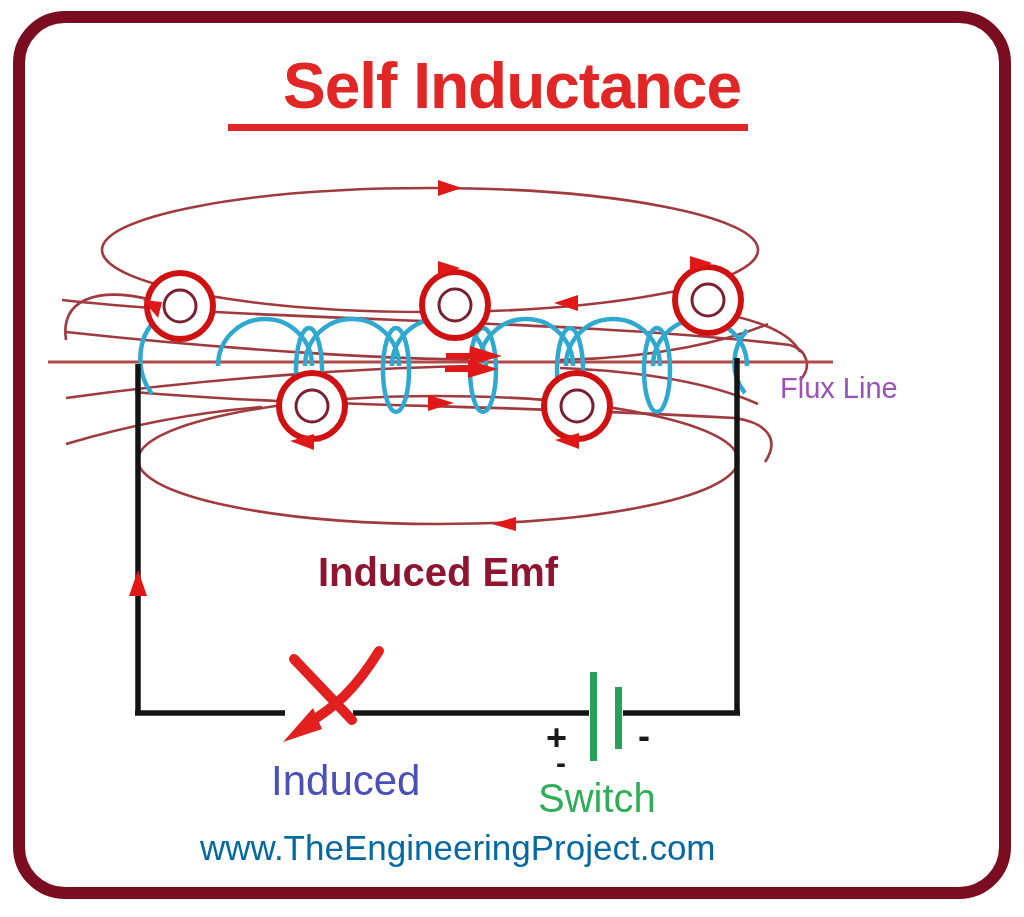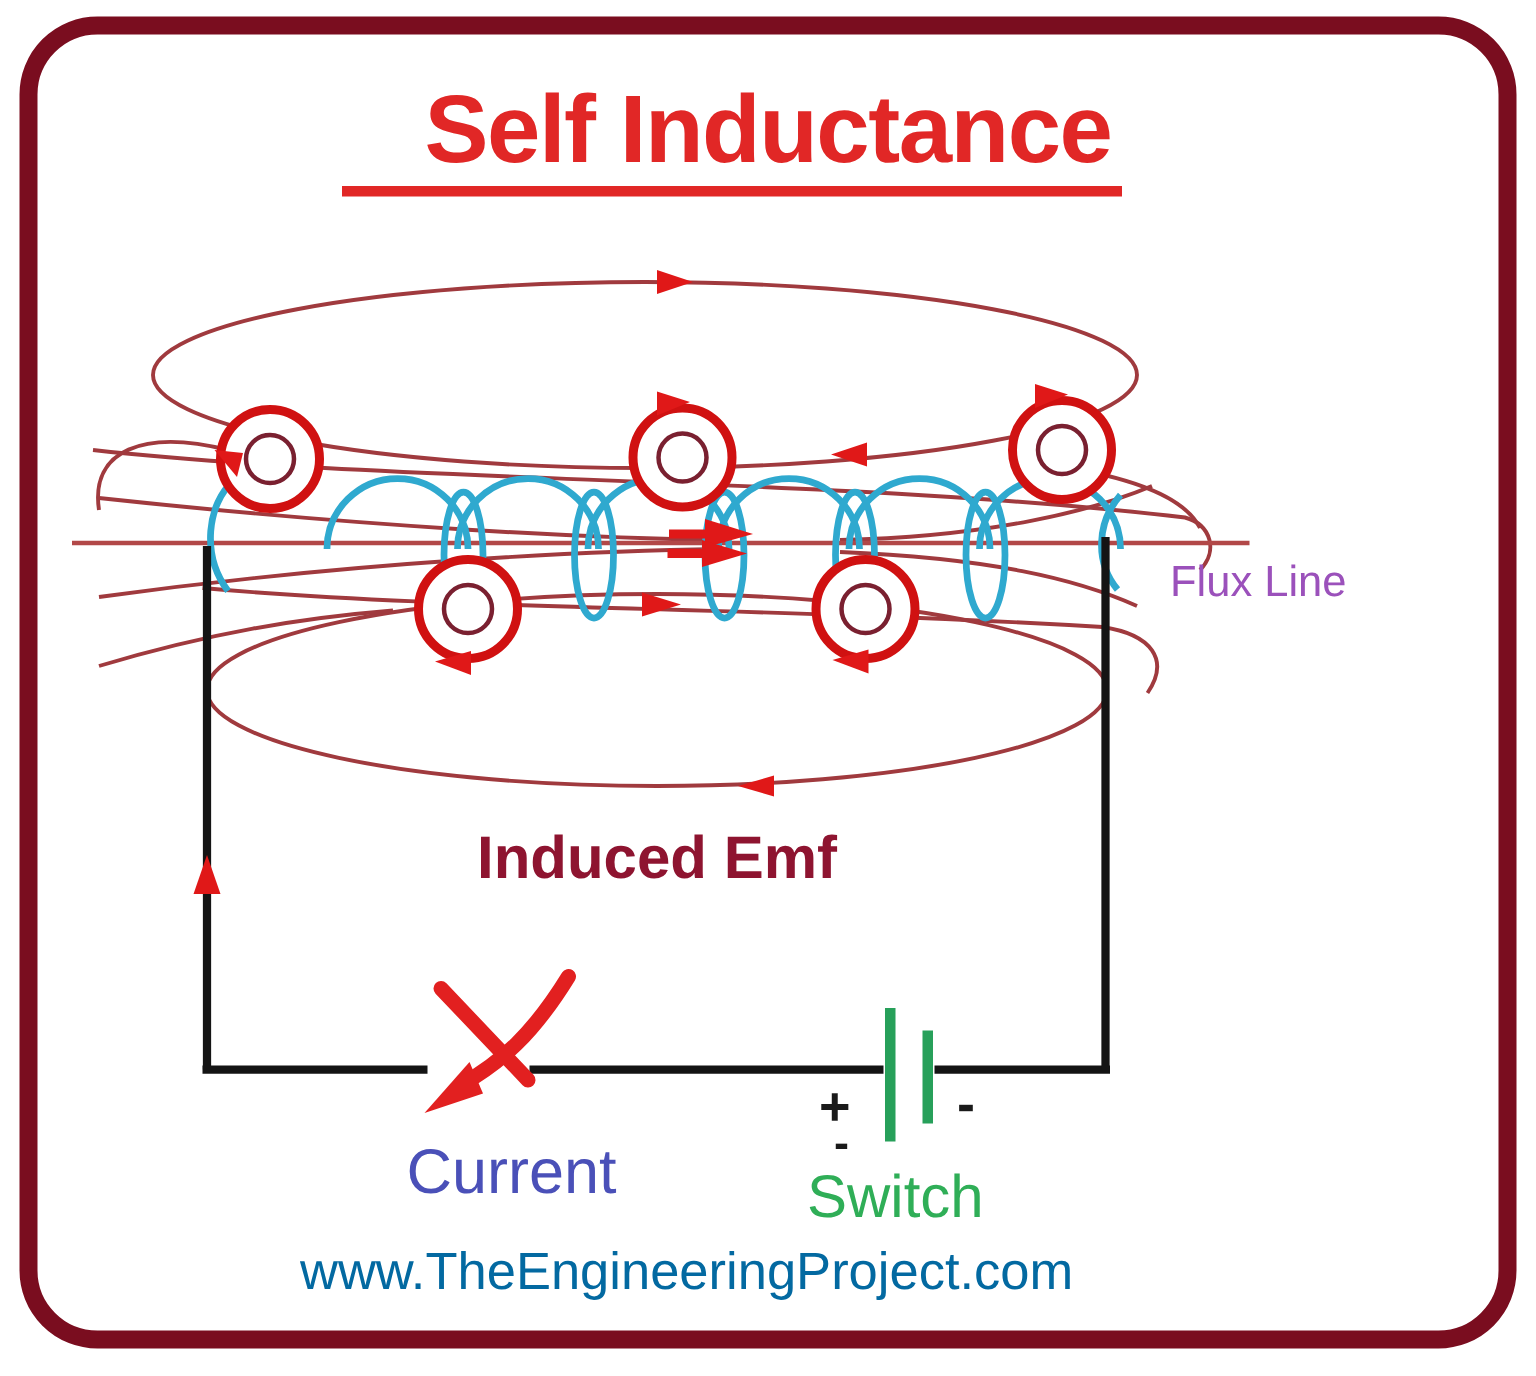--- a/index.html
+++ b/index.html
@@ -129,20 +129,20 @@
 
     <g>
       <rect x="590" y="672" width="7" height="89" fill="#27a05a"></rect>
       <rect x="615" y="687" width="7" height="62" fill="#27a05a"></rect>
     </g>
   </svg>
 
   <div class="lbl title">Self Inductance</div>
   <div class="lbl flux-line">Flux Line</div>
   <div class="lbl induced-emf">Induced Emf</div>
-  <div class="lbl switch">Current</div>
+  <div class="lbl switch">Induced</div>
   <div class="lbl battery">Switch</div>
   <div class="lbl website">www.TheEngineeringProject.com</div>
   <div class="lbl plus">+</div>
   <div class="lbl minus">-</div>
   <div class="lbl minus-small">-</div>
 
 </div>
 
 </body></html>

